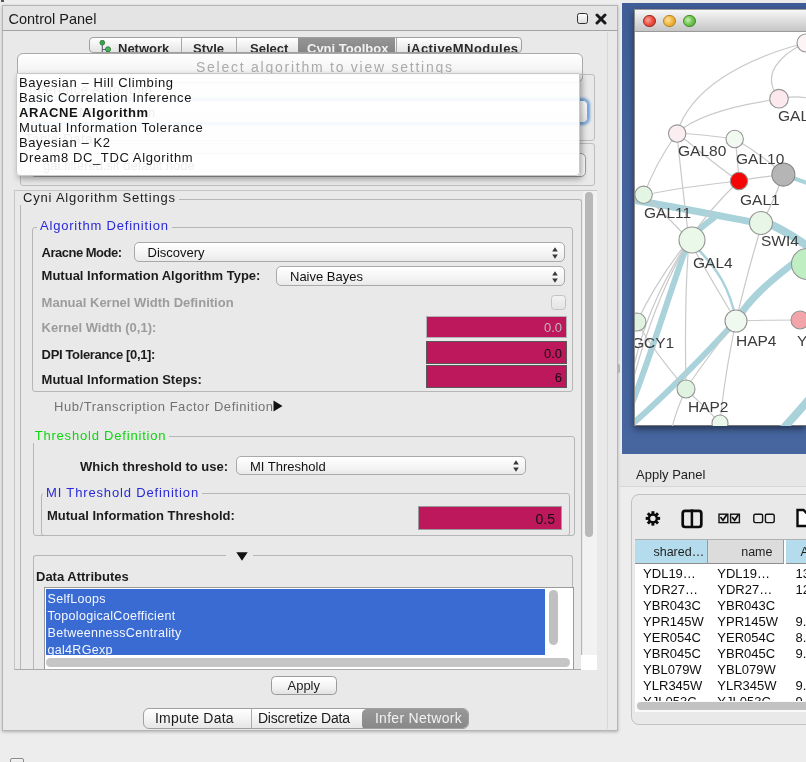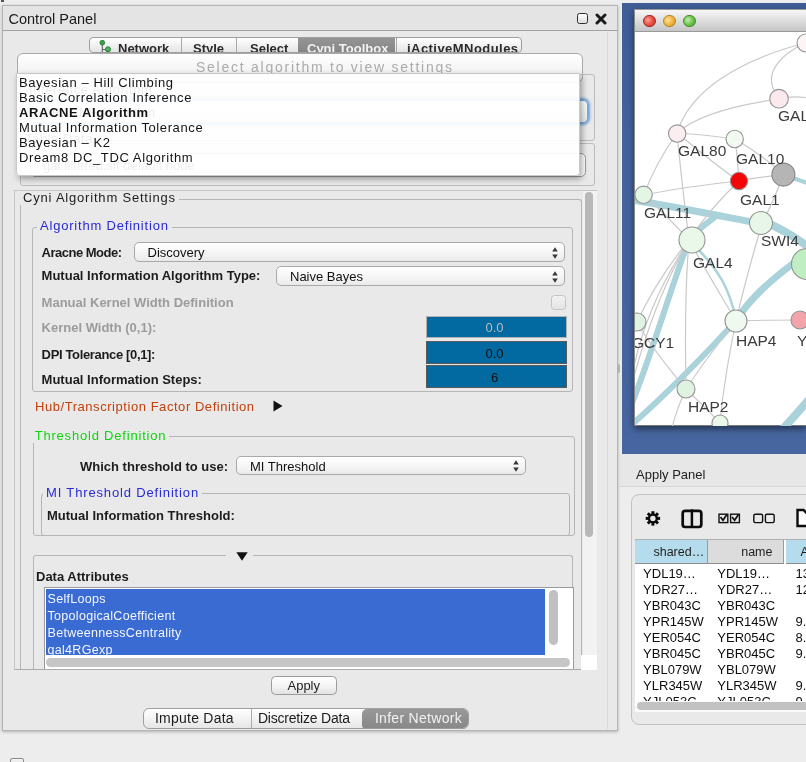--- a/index.html
+++ b/index.html
@@ -4,22 +4,22 @@
 <style>
   * { margin:0; padding:0; box-sizing:border-box; }
   html,body { width:806px; height:762px; background:#ededed; overflow:hidden;
     font-family:"Liberation Sans", sans-serif; }
   .abs { position:absolute; }
   #stage { position:relative; width:806px; height:762px; }
   .grouplab { position:absolute; background:#e9e9e9; padding:0 3px; font-size:13px; line-height:14px; letter-spacing:0.8px; }
   .blab { font-weight:bold; font-size:13px; color:#1c1c1c; }
   .combo { position:absolute; background:linear-gradient(#ffffff,#f2f2f2 70%,#e9e9e9);
     border:1px solid #a9a9a9; border-radius:5px; font-size:13px; color:#111; }
-  .tin { position:absolute; background:#0369a1; border:1px solid #595959; font-size:13px;
-    color:#111; text-align:center; padding:3px 6px 0 0; }
+  .tin { position:absolute; background:#be185d; border:1px solid #595959; font-size:13px;
+    color:#111; text-align:right; padding:3px 6px 0 0; }
 </style>
 </head>
 <body>
 <div id="stage">
 
   <div class="abs" style="left:620px; top:0; width:186px; height:454px; background:#ededed;"></div>
   <div class="abs" style="left:622px; top:3px; width:184px; height:451px;
        background:linear-gradient(#3f5e97,#44639d 30%,#4766a0);"></div>
 
   <div class="abs" style="left:634px; top:9px; width:172px; height:417px;
@@ -265,38 +265,39 @@
     </div>
     <div class="blab abs" style="left:26.6px; top:104px; color:#9c9c9c;">Manual Kernel Width Definition</div>
     <div class="abs" style="left:536px; top:104px; width:15px; height:15px; border:1px solid #c3c3c3; border-radius:3.5px; background:linear-gradient(#f2f2f2,#e4e4e4);"></div>
     <div class="blab abs" style="left:26.6px; top:129px; color:#9c9c9c;">Kernel Width (0,1):</div>
     <div class="tin" style="left:411px; top:125px; width:141px; height:21.5px; border-color:#b3b3b3; color:#bbbbbb; padding:3px 4px 0 0;">0.0</div>
     <div class="blab abs" style="left:26.6px; top:156px; letter-spacing:-0.35px;">DPI Tolerance [0,1]:</div>
     <div class="tin" style="left:411px; top:149.5px; width:141px; height:23.5px; padding:4px 4px 0 0;">0.0</div>
     <div class="blab abs" style="left:26.6px; top:181px;">Mutual Information Steps:</div>
     <div class="tin" style="left:411px; top:173.5px; width:141px; height:23px; padding:4px 4px 0 0;">6</div>
 
-    <div class="abs" style="left:20px; top:208px; font-size:13px; color:#c2410c; letter-spacing:0.55px;">Hub/Transcription Factor Definition</div>
+    <div class="abs" style="left:39px; top:208px; font-size:13px; color:#737373; letter-spacing:0.55px;">Hub/Transcription Factor Definition</div>
     <svg class="abs" style="left:258px; top:209px;" width="10" height="12" viewBox="0 0 10 12">
         <path d="M0.5 0.5 L9.5 6 L0.5 11.5 Z" fill="#111"></path>
       </svg>
 
     <div class="abs" style="left:18px; top:245px; width:542px; height:100px; border:1px solid #b6b6b6; border-radius:3px;"></div>
     <div class="grouplab" style="left:16.7px; top:237.5px; color:#0ad80a;">Threshold Definition</div>
     <div class="blab abs" style="left:65px; top:268px;">Which threshold to use:</div>
     <div class="combo" style="left:221px; top:264.5px; width:290px; height:19px;">
       <span style="position:absolute; left:13px; top:2px;">MI Threshold</span>
       <svg style="position:absolute; right:6px; top:3px;" width="6" height="12" viewBox="0 0 6 12">
           <path d="M3 0.2 L5.8 4.4 L0.2 4.4 Z M3 11.8 L5.8 7.6 L0.2 7.6 Z" fill="#383838"></path>
         </svg>
     </div>
 
     <div class="abs" style="left:26px; top:301.5px; width:529px; height:43px; border:1px solid #b6b6b6; border-radius:3px;"></div>
     <div class="grouplab" style="left:28px; top:294.5px; color:#2929d8; letter-spacing:0.85px;">MI Threshold Definition</div>
     <div class="blab abs" style="left:32px; top:317px;">Mutual Information Threshold:</div>
+    <div class="tin" style="left:403px; top:315px; width:144px; height:24px; border-color:#9a9a9a; font-size:14px; padding-top:4px;">0.5</div>
 
     <div class="abs" style="left:18px; top:364px; width:540px; height:200px; border:1px solid #b6b6b6; border-radius:3px; border-bottom:none;"></div>
     <div class="abs" style="left:211px; top:358px; width:27px; height:13px; background:#e9e9e9;"></div>
     <svg class="abs" style="left:221px; top:360.5px;" width="12" height="9" viewBox="0 0 12 9">
         <path d="M0.3 0.3 L11.7 0.3 L6 8.7 Z" fill="#111"></path>
       </svg>
     <div class="blab abs" style="left:21px; top:378px;">Data Attributes</div>
 
     <div class="abs" style="left:29px; top:396px; width:530px; height:84px; border:1px solid #9a9a9a; border-bottom:none; background:#fff; overflow:hidden;">
       <div class="abs" style="left:1px; top:1px; width:499px; height:66px; background:#3a6bd2;"></div>

